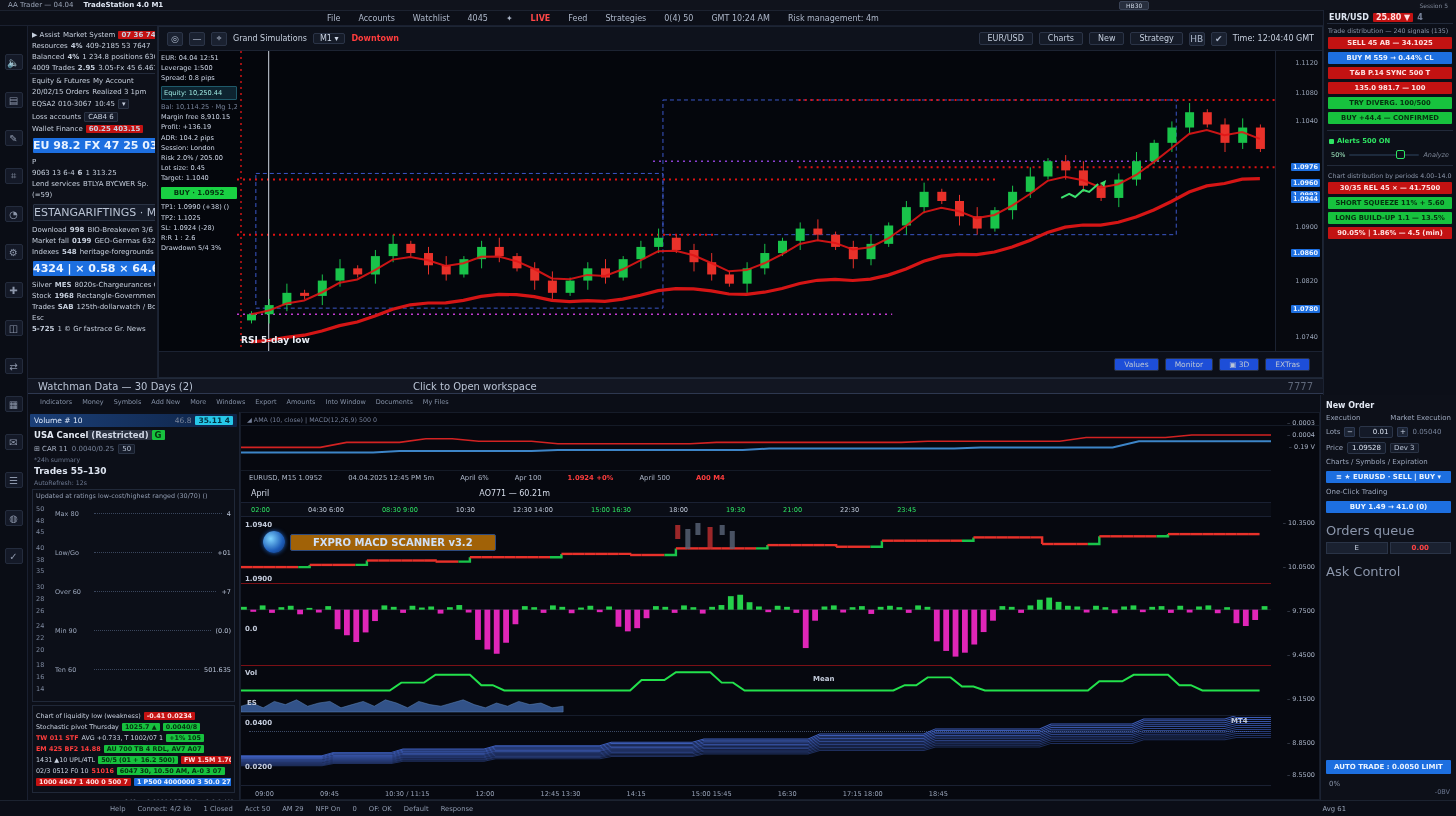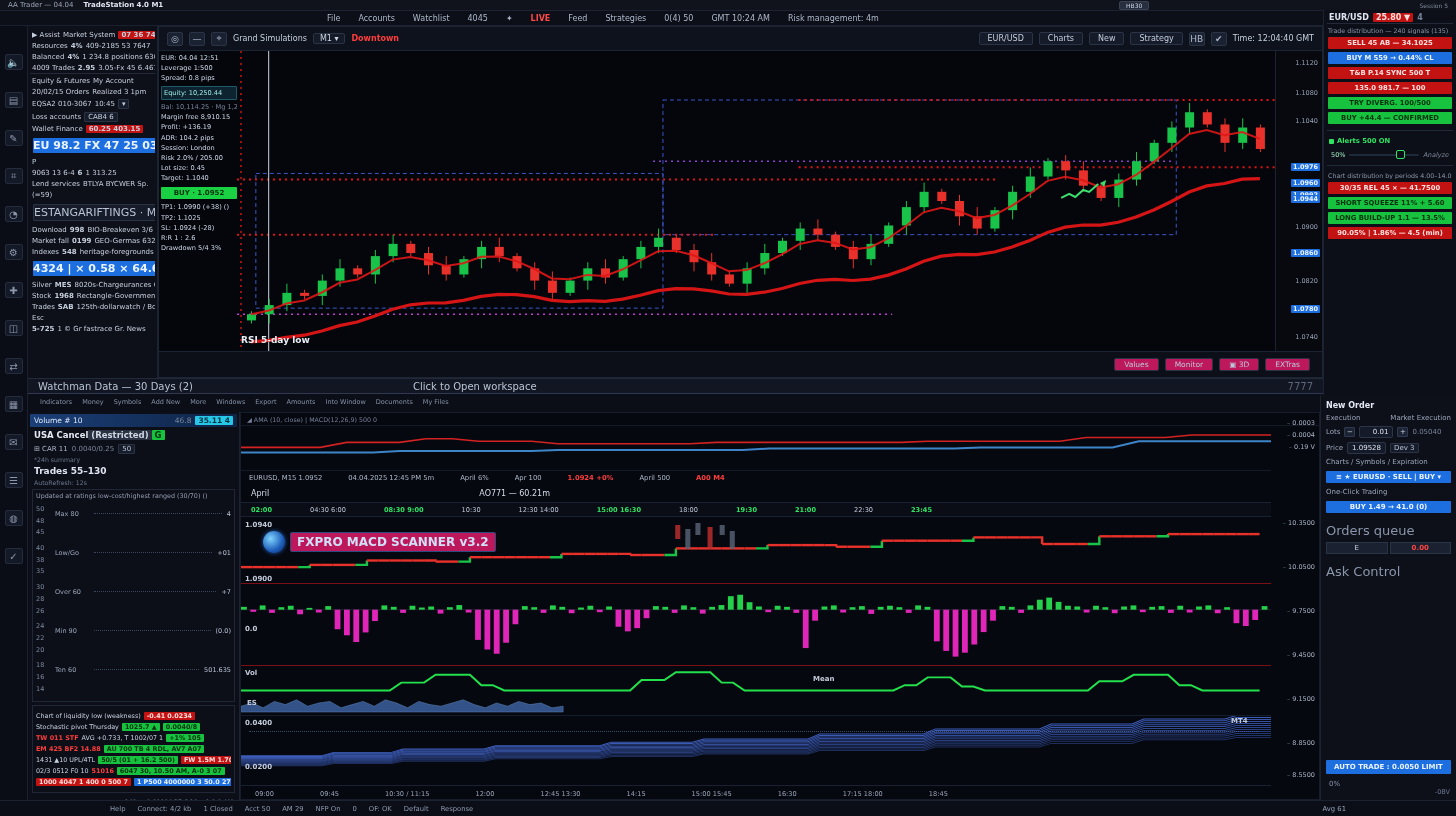--- a/index.html
+++ b/index.html
@@ -49,21 +49,21 @@
   .cbody svg{position:absolute;left:78px;top:0;width:1040px;height:300px}
   .overlay{position:absolute;left:2px;top:2px;width:76px;font-size:6.6px;color:#cdd6e6;line-height:1.55}
   .overlay .ol{white-space:nowrap;overflow:hidden}
   .overlay .obox{background:#0d2430;border:1px solid #1f5a6a;color:#9fe8e0;padding:1px 2px;margin:2px 0;border-radius:1px}
   .overlay .obuy{background:#19d143;color:#04330f;font-weight:bold;text-align:center;padding:1px 2px;margin:3px 0;border-radius:1px;font-size:7px}
   .pscale{position:absolute;right:0;top:0;width:47px;height:300px;border-left:1px solid #1b2232;background:#07090f}
   .ptick{position:absolute;right:2px;font-size:6.5px;color:#97a2b5;padding:0 2px;border-radius:1px}
   .ptick.c-blue{background:#1d6fe0;color:#eaf3ff}
   .rsi-note{position:absolute;left:82px;bottom:6px;font-size:9px;font-weight:bold;color:#e8edf5}
   .cfooter{height:26px;display:flex;align-items:center;justify-content:flex-end;gap:6px;padding:0 12px;background:#0c0f18;border-top:1px solid #1b2232}
-  .cfooter .tbtn{background:#be185d;border:1px solid #2a3346;border-radius:2px;padding:1px 9px;font-size:7.5px;color:#bac5d6}
+  .cfooter .tbtn{background:#1d4ed8;border:1px solid #2a3346;border-radius:2px;padding:1px 9px;font-size:7.5px;color:#bac5d6}
 
   
   .rightpanel{position:absolute;left:1323px;top:10px;width:133px;height:385px;background:#0c0f18;border-left:1px solid #1b2232;padding:2px 3px}
   .rp-head{display:flex;align-items:center;gap:4px;padding:1px 2px;font-size:8px;font-weight:bold;color:#dfe6f2;border-bottom:1px solid #222a3a;margin-bottom:3px}
   .rp-title{font-size:6.3px;color:#8removed}
   .rp-title,.rp-sub{font-size:6.3px;color:#8a94a8;margin:3px 1px;white-space:nowrap;overflow:hidden}
   .rprow{display:block;text-align:center;font-size:6.8px;font-weight:bold;margin:3px 1px;padding:2px 2px;border-radius:1px;white-space:nowrap;overflow:hidden}
   .rp-div{border-top:1px solid #222a3a;margin:6px 0}
   .alertline{display:flex;align-items:center;gap:3px;color:#2ee563;font-size:6.8px;font-weight:bold;margin:4px 2px}
   .alertline .dot{width:5px;height:5px;background:#2ee563;border-radius:1px}
@@ -100,25 +100,25 @@
   .logrow span:empty{display:none}
   .bl-foot{display:flex;gap:8px;justify-content:flex-end;font-size:6.2px;color:#7e89a0;padding:2px 4px}
 
   
   .bottomcenter{position:absolute;left:240px;top:412px;width:1080px;height:388px;background:#06080f;border:1px solid #161c29}
   .bc-strip{height:13px;display:flex;align-items:center;padding:0 6px;font-size:6.3px;color:#76819a;border-bottom:1px solid #141a26}
   .bc-top{position:absolute;left:0;top:13px;width:1030px;height:42px}
   .bc-info{position:absolute;left:0;top:57px;width:1030px;height:15px;display:flex;align-items:center;gap:26px;padding:0 8px;font-size:6.8px;color:#aeb8ca;border-top:1px solid #141a26}
   .bc-april{position:absolute;left:0;top:73px;width:1030px;height:15px;display:flex;align-items:center;gap:210px;padding:0 10px;font-size:8px;color:#d5dcea}
   .bc-axis1{position:absolute;left:0;top:89px;width:1030px;height:15px;display:flex;align-items:center;gap:38px;padding:0 10px;font-size:6.6px;color:#bfc8d8;background:#0a0d16;border-top:1px solid #1a2133;border-bottom:1px solid #1a2133}
-  .bc-axis1 .c-greent{font-weight:bold}
+  .bc-axis1 .c-greent{font-weight:normal}
   .bc-step{position:absolute;left:0;top:106px;width:1030px;height:62px}
   .wm{position:absolute;left:22px;top:118px;display:flex;align-items:center;gap:5px}
   .wm .globe{width:22px;height:22px;border-radius:50%;background:radial-gradient(circle at 35% 35%,#7fd4ff,#1d5cb8 60%,#0c2d66);box-shadow:0 0 4px #1d5cb8}
-  .wm .chip{background:#be185d;border:1px solid #2d4a7e;color:#cfe0f8;font-size:12px;font-weight:bold;padding:2px 6px;border-radius:2px}
+  .wm .chip{background:#a16207;border:1px solid #2d4a7e;color:#cfe0f8;font-size:10px;font-weight:bold;padding:2px 22px;border-radius:2px}
   .bc-osc{position:absolute;left:0;top:170px;width:1030px;height:80px;border-top:1px solid #7a1016}
   .bc-vol{position:absolute;left:0;top:252px;width:1030px;height:30px;border-top:1px solid #7a1016}
   .bc-noise{position:absolute;left:0;top:284px;width:1030px;height:16px}
   .bc-ribbon{position:absolute;left:0;top:302px;width:1030px;height:70px;border-top:1px solid #151c2b}
   .bc-axis2{position:absolute;left:0;top:372px;width:1030px;height:16px;display:flex;align-items:center;gap:46px;padding:0 14px;font-size:6.6px;color:#98a3b8;border-top:1px solid #1a2133}
   .bc-label{position:absolute;font-size:7px;color:#c3cbdb;font-weight:bold}
   .bc-scale{position:absolute;right:2px;top:0;width:48px;height:388px}
   .bc-scale .tick{position:absolute;right:2px;font-size:6.5px;color:#a7b1c4;white-space:nowrap}
   .bc-scale .tick:before{content:"–";color:#5c market}
   .bc-scale .tick b{font-weight:normal}

